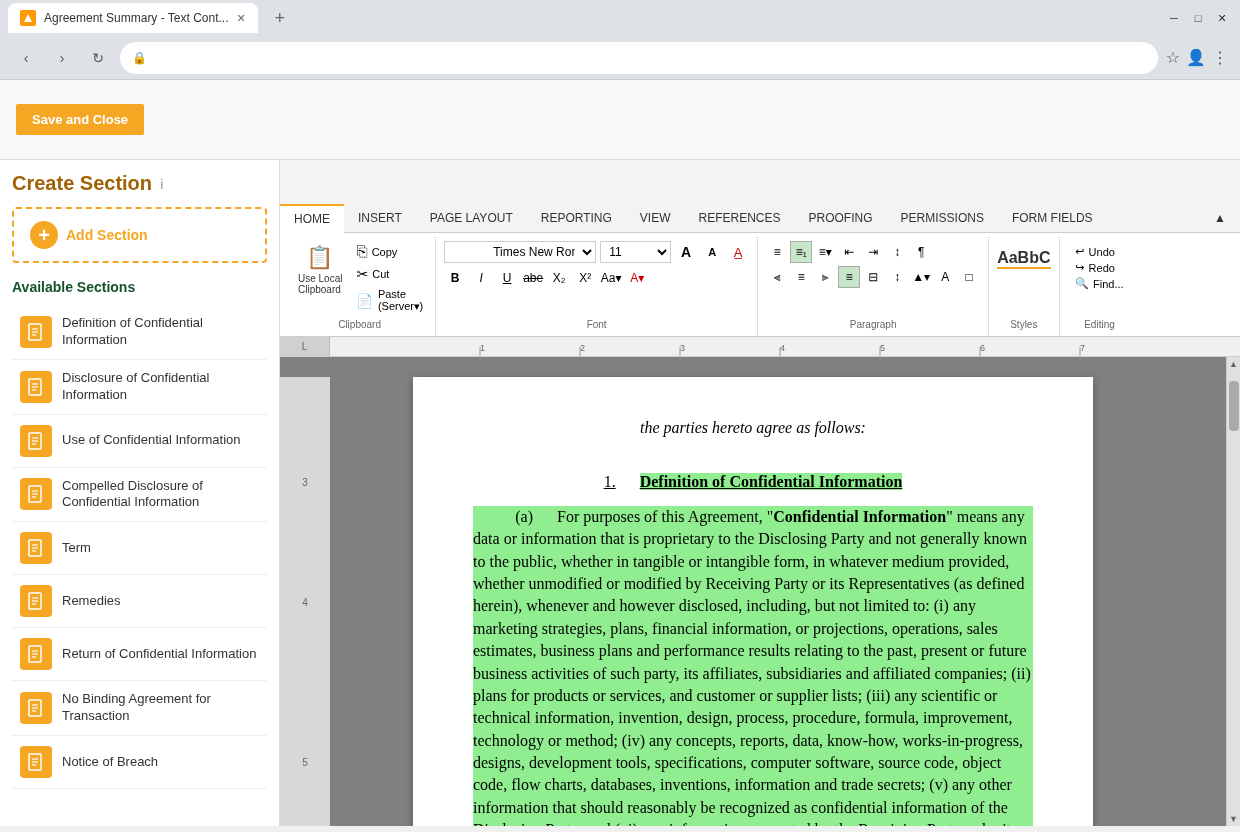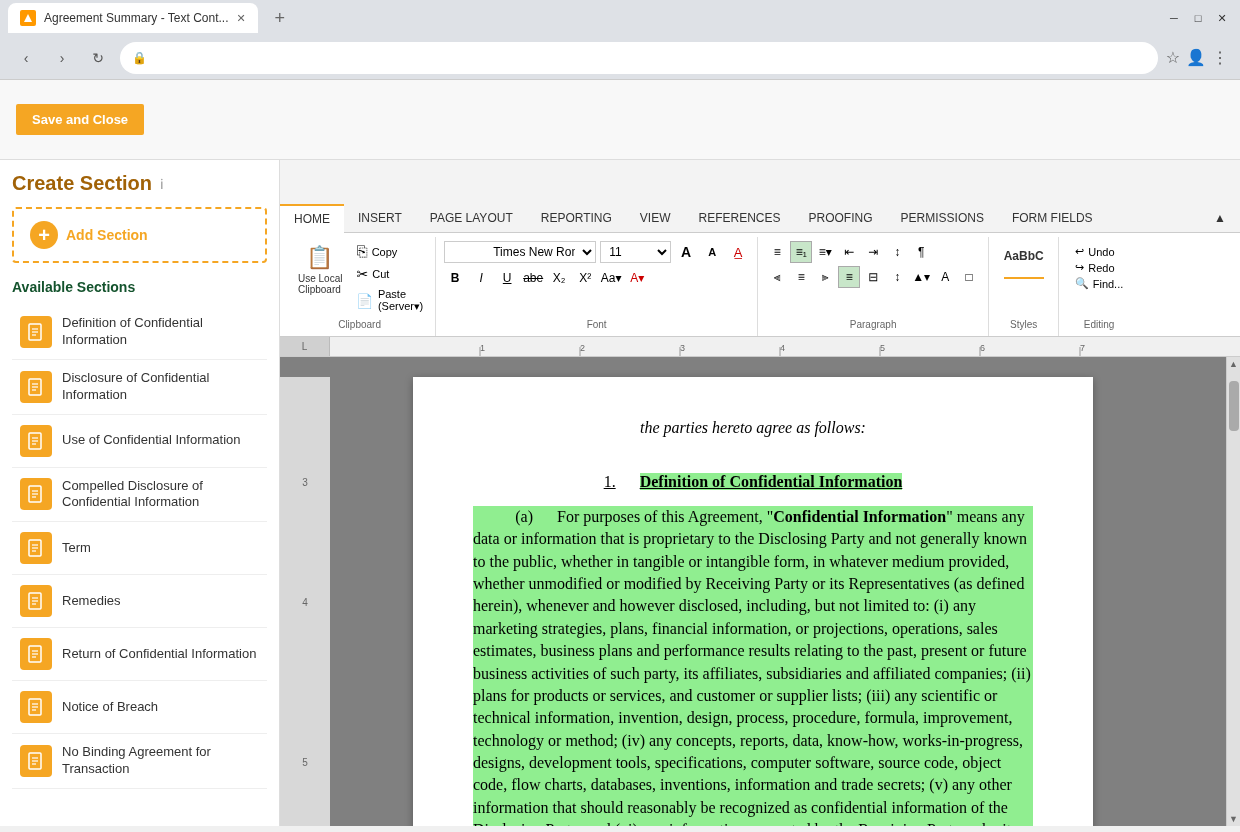--- a/index.html
+++ b/index.html
@@ -208,32 +208,32 @@
   </div>
         <div class="section-item">
     <div class="section-icon">
       <svg viewBox="0 0 18 18" fill="white" xmlns="http://www.w3.org/2000/svg">
         <rect x="2" y="1" width="12" height="16" rx="1" fill="none" stroke="white" stroke-width="1.5"></rect>
         <line x1="5" y1="6" x2="11" y2="6" stroke="white" stroke-width="1.2"></line>
         <line x1="5" y1="9" x2="11" y2="9" stroke="white" stroke-width="1.2"></line>
         <line x1="5" y1="12" x2="9" y2="12" stroke="white" stroke-width="1.2"></line>
       </svg>
     </div>
+    <span class="section-label">No Binding Agreement for Transaction</span>
+  </div>
+        <div class="section-item">
+    <div class="section-icon">
+      <svg viewBox="0 0 18 18" fill="white" xmlns="http://www.w3.org/2000/svg">
+        <rect x="2" y="1" width="12" height="16" rx="1" fill="none" stroke="white" stroke-width="1.5"></rect>
+        <line x1="5" y1="6" x2="11" y2="6" stroke="white" stroke-width="1.2"></line>
+        <line x1="5" y1="9" x2="11" y2="9" stroke="white" stroke-width="1.2"></line>
+        <line x1="5" y1="12" x2="9" y2="12" stroke="white" stroke-width="1.2"></line>
+      </svg>
+    </div>
     <span class="section-label">Notice of Breach</span>
-  </div>
-        <div class="section-item">
-    <div class="section-icon">
-      <svg viewBox="0 0 18 18" fill="white" xmlns="http://www.w3.org/2000/svg">
-        <rect x="2" y="1" width="12" height="16" rx="1" fill="none" stroke="white" stroke-width="1.5"></rect>
-        <line x1="5" y1="6" x2="11" y2="6" stroke="white" stroke-width="1.2"></line>
-        <line x1="5" y1="9" x2="11" y2="9" stroke="white" stroke-width="1.2"></line>
-        <line x1="5" y1="12" x2="9" y2="12" stroke="white" stroke-width="1.2"></line>
-      </svg>
-    </div>
-    <span class="section-label">No Binding Agreement for Transaction</span>
   </div>
       </div>
   </div>
 
   <div class="content-area">
 
     <div class="ribbon">
       <div class="ribbon-tabs">
 
       <button class="ribbon-tab active">HOME</button>
@@ -321,21 +321,21 @@
               <button class="format-btn" style="color:#yellow;">▲▾</button>
               <button class="format-btn">A</button>
               <button class="format-btn">□</button>
             </div>
           </div>
           <span class="ribbon-group-label">Paragraph</span>
         </div>
 
         <div class="ribbon-group" style="min-width:70px;">
           <div style="display:flex; flex-direction:column; align-items:center; gap:4px; padding-top:8px;">
-            <div style="font-size:12px; font-weight:bold; color:#333; border-bottom:2px solid #f5a623; padding-bottom:14px;">AaBbC</div>
+            <div style="font-size:16px; font-weight:bold; color:#333; border-bottom:2px solid #f5a623; padding-bottom:0;">AaBbC</div>
           </div>
           <span class="ribbon-group-label">Styles</span>
         </div>
 
         <div class="ribbon-group ribbon-group-last" style="min-width:80px;">
           <div style="display:flex; flex-direction:column; gap:3px; align-items:flex-start; padding-top:4px;">
             <div style="display:flex; align-items:center; gap:4px; cursor:pointer; font-size:11px;">
               <span>↩</span> Undo
             </div>
             <div style="display:flex; align-items:center; gap:4px; cursor:pointer; font-size:11px;">

